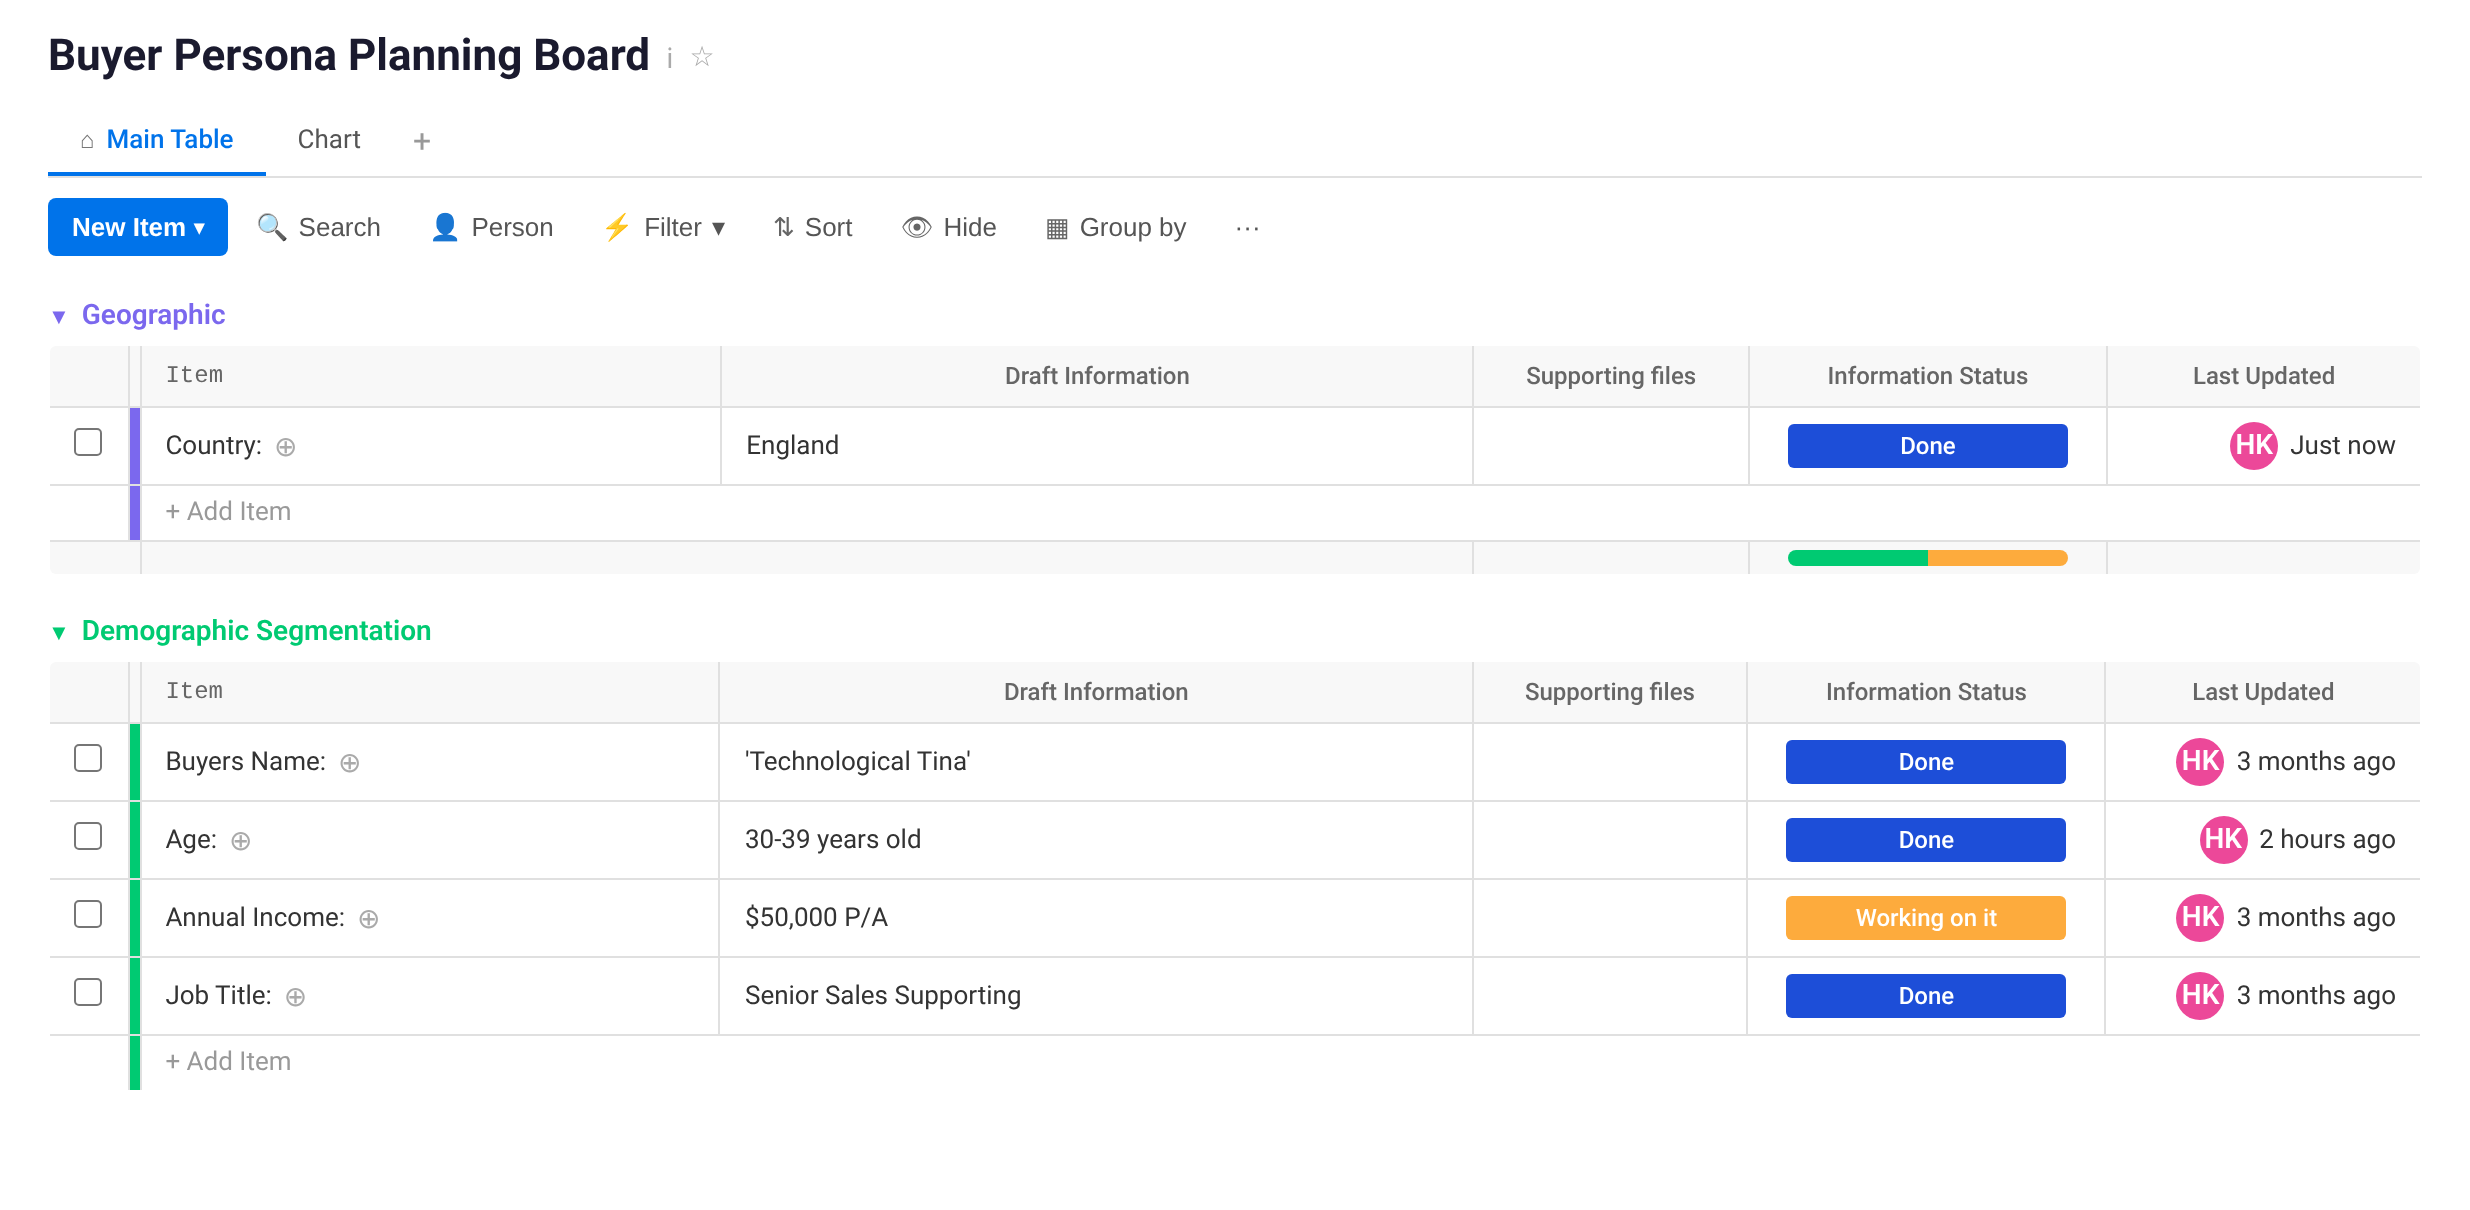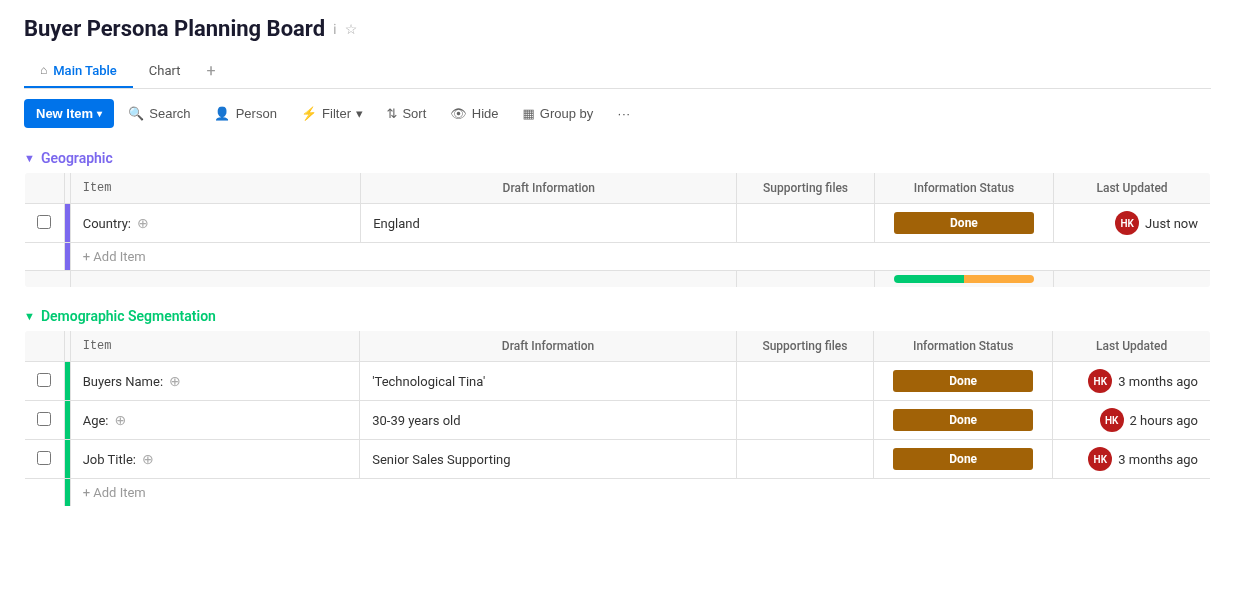--- a/index.html
+++ b/index.html
@@ -47,24 +47,24 @@
     .col-color-bar { width: 6px; padding: 0 !important; }
     .color-bar-geo { background: #7b68ee; width: 6px; }
     .color-bar-demo { background: #00ca72; width: 6px; }
     .col-item { width: 300px; }
     .col-draft { width: 390px; }
     .col-supporting { width: 140px; text-align: center; }
     .col-status { width: 180px; text-align: center; }
     .col-last-updated { width: 160px; text-align: right; }
 
     .status-badge { display: inline-block; padding: 4px 16px; border-radius: 3px; font-size: 12px; font-weight: 500; color: #fff; width: 140px; text-align: center; }
-    .status-done { background: #a16207; font-weight: bold; }
+    .status-done { background: #1d4ed8; }
     .status-working { background: #fdab3d; }
 
-    .avatar { display: inline-flex; align-items: center; justify-content: center; width: 24px; height: 24px; border-radius: 50%; background: #b91c1c; color: #fff; font-size: 10px; font-weight: 600; margin-left: 11px; }
+    .avatar { display: inline-flex; align-items: center; justify-content: center; width: 24px; height: 24px; border-radius: 50%; background: #ec4899; color: #fff; font-size: 14px; font-weight: 600; margin-left: 11px; }
 
     .last-updated-cell { display: flex; align-items: center; justify-content: flex-end; gap: 6px; }
 
     .add-item-row td { color: #999; font-size: 13px; cursor: pointer; padding: 6px 12px; }
 
     
     .progress-row td { padding: 4px 0; background: #f8f8f8; }
     .progress-bar-container { display: flex; height: 8px; border-radius: 4px; overflow: hidden; width: 140px; margin: 0 auto; }
     .progress-done { background: #00ca72; flex: 1; }
     .progress-working { background: #fdab3d; flex: 1; }
@@ -273,20 +273,43 @@
               <span class="status-badge status-done">Done</span>
             </td>
             <td class="col-last-updated">
               <div class="last-updated-cell">
                 <div class="avatar">HK</div>
                 <span>2 hours ago</span>
               </div>
             </td>
           </tr>
 
+          <tr>
+            <td class="col-checkbox"><input type="checkbox" style=""></td>
+            <td class="col-color-bar color-bar-demo"></td>
+            <td class="col-item">
+              <div class="item-cell">
+                <span>Annual Income:</span>
+                <span class="item-add-icon">⊕</span>
+              </div>
+            </td>
+            <td class="col-draft">
+              <span class="draft-text">$50,000 P/A</span>
+            </td>
+            <td class="col-supporting"></td>
+            <td class="col-status" style="text-align:center;">
+              <span class="status-badge status-working">Working on it</span>
+            </td>
+            <td class="col-last-updated">
+              <div class="last-updated-cell">
+                <div class="avatar">HK</div>
+                <span>3 months ago</span>
+              </div>
+            </td>
+          </tr>
 
           <tr>
             <td class="col-checkbox"><input type="checkbox" style=""></td>
             <td class="col-color-bar color-bar-demo"></td>
             <td class="col-item">
               <div class="item-cell">
                 <span>Job Title:</span>
                 <span class="item-add-icon">⊕</span>
               </div>
             </td>

